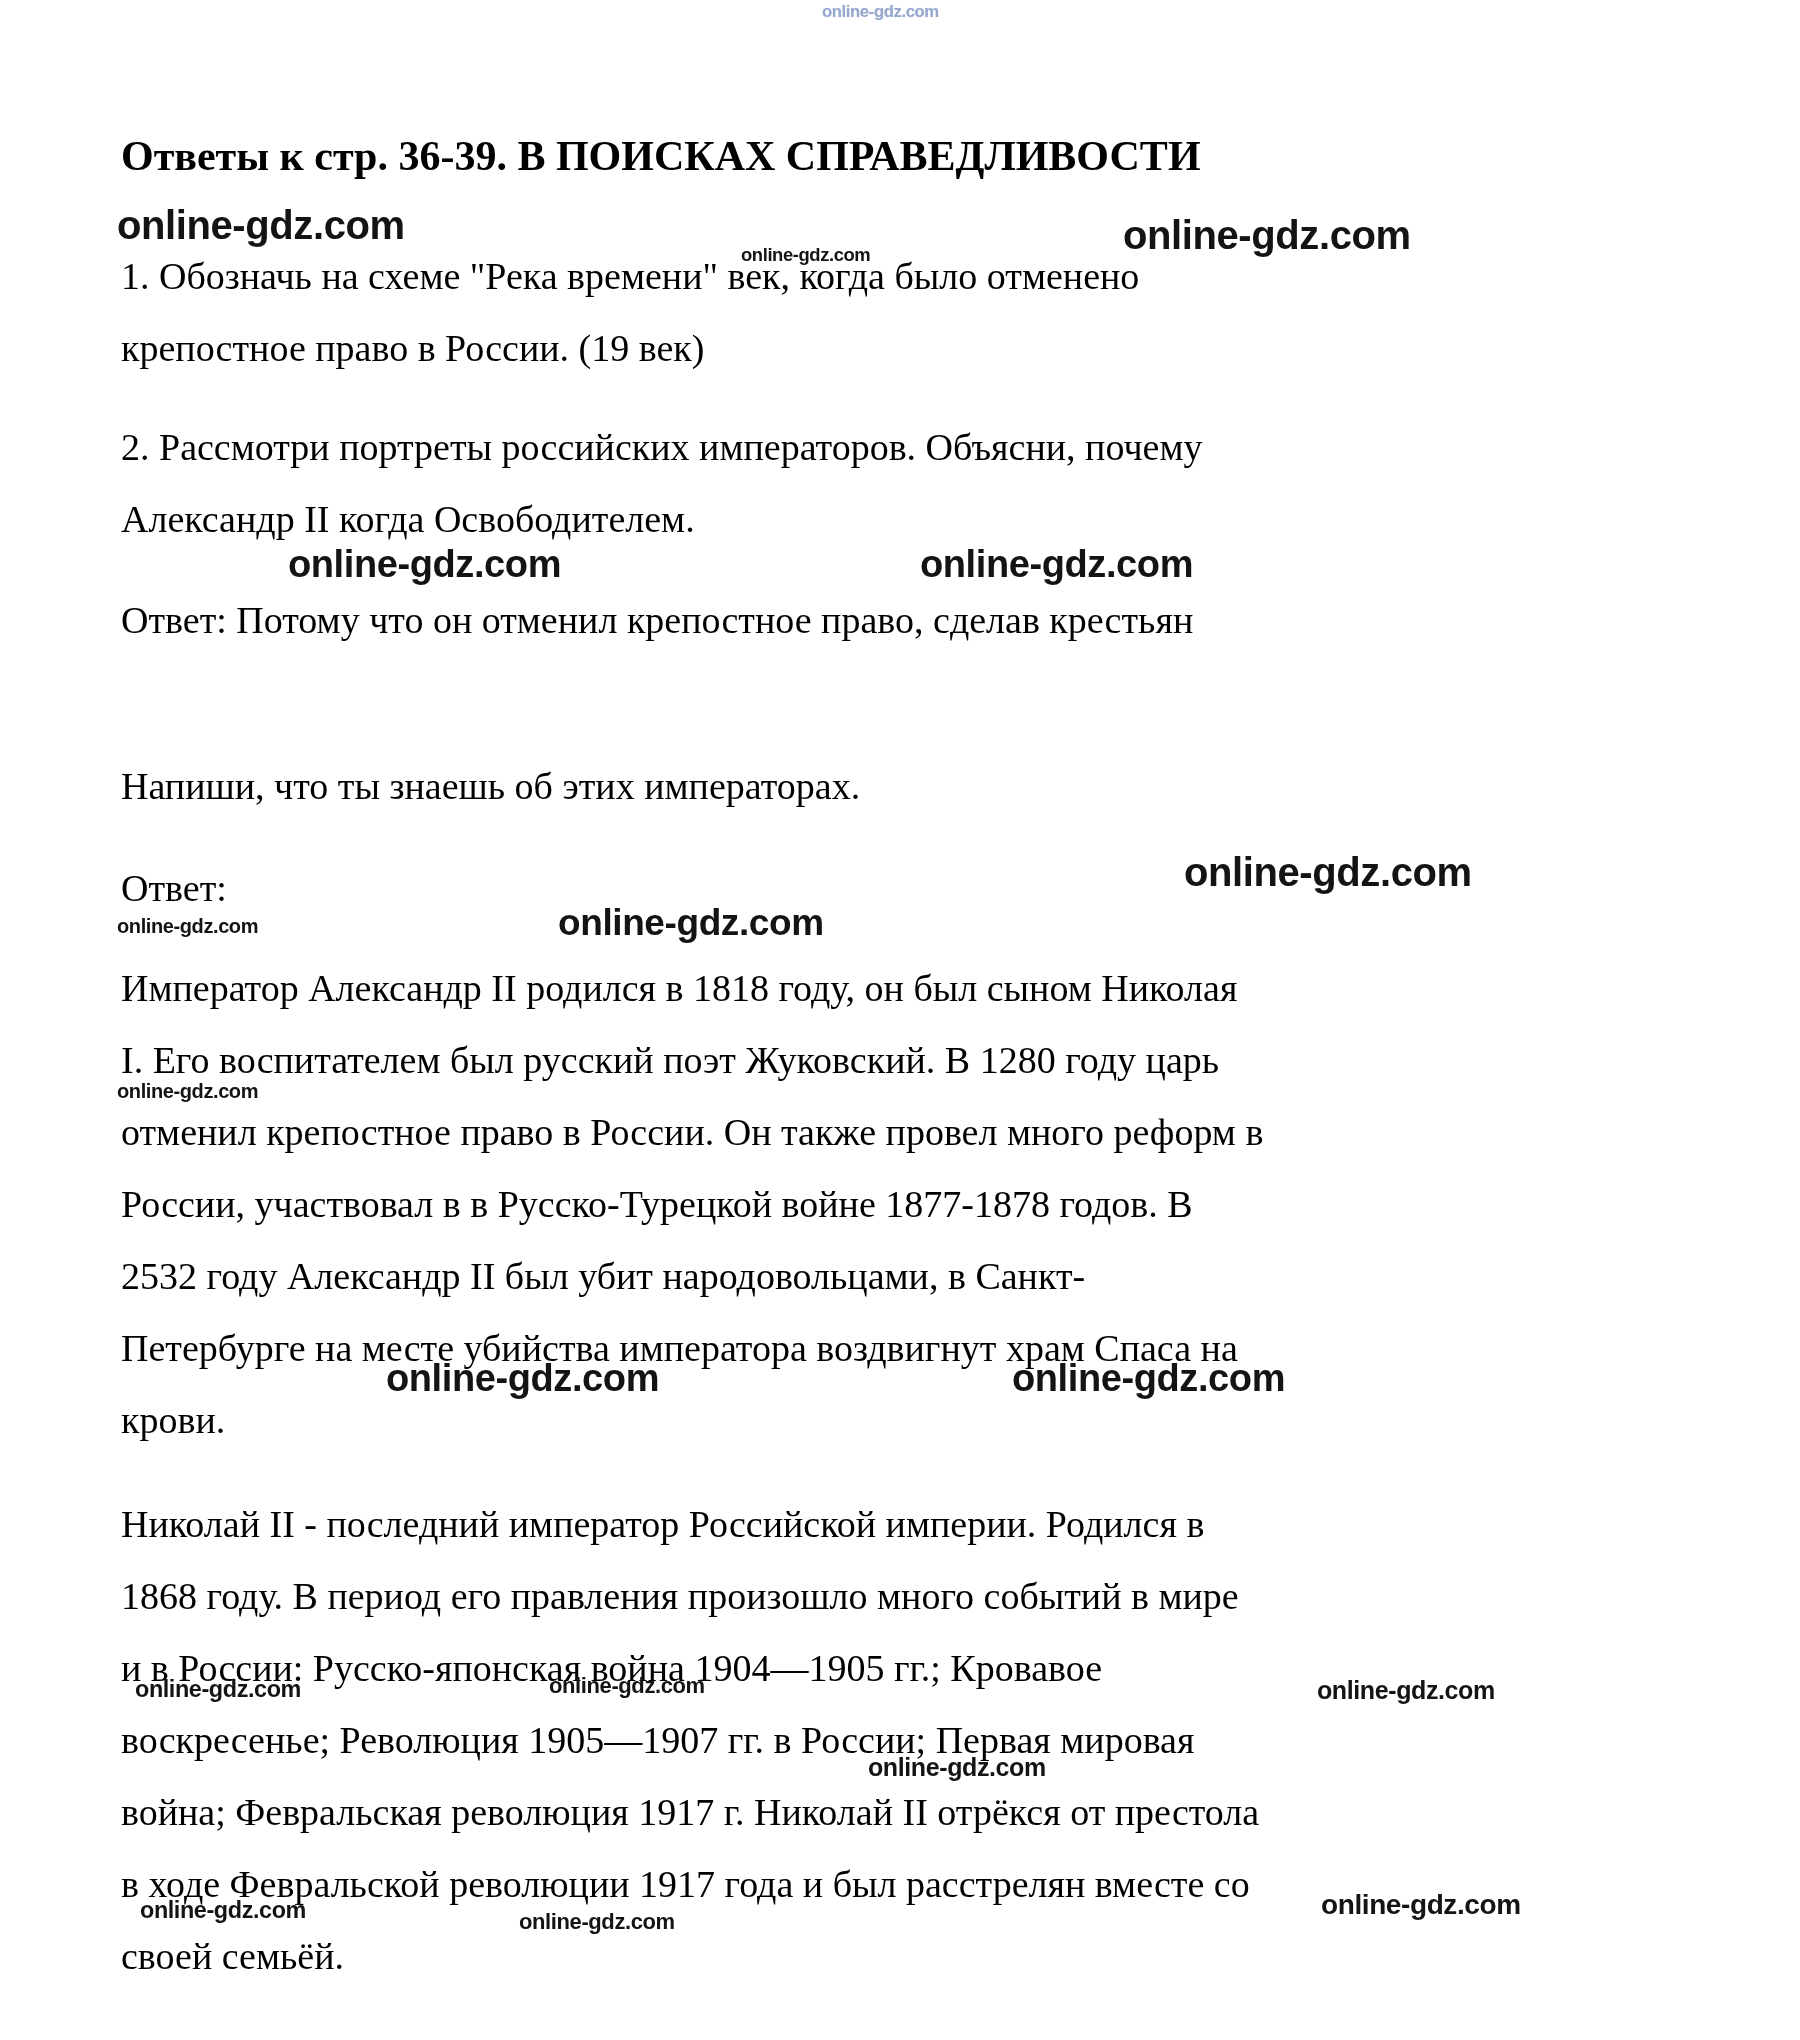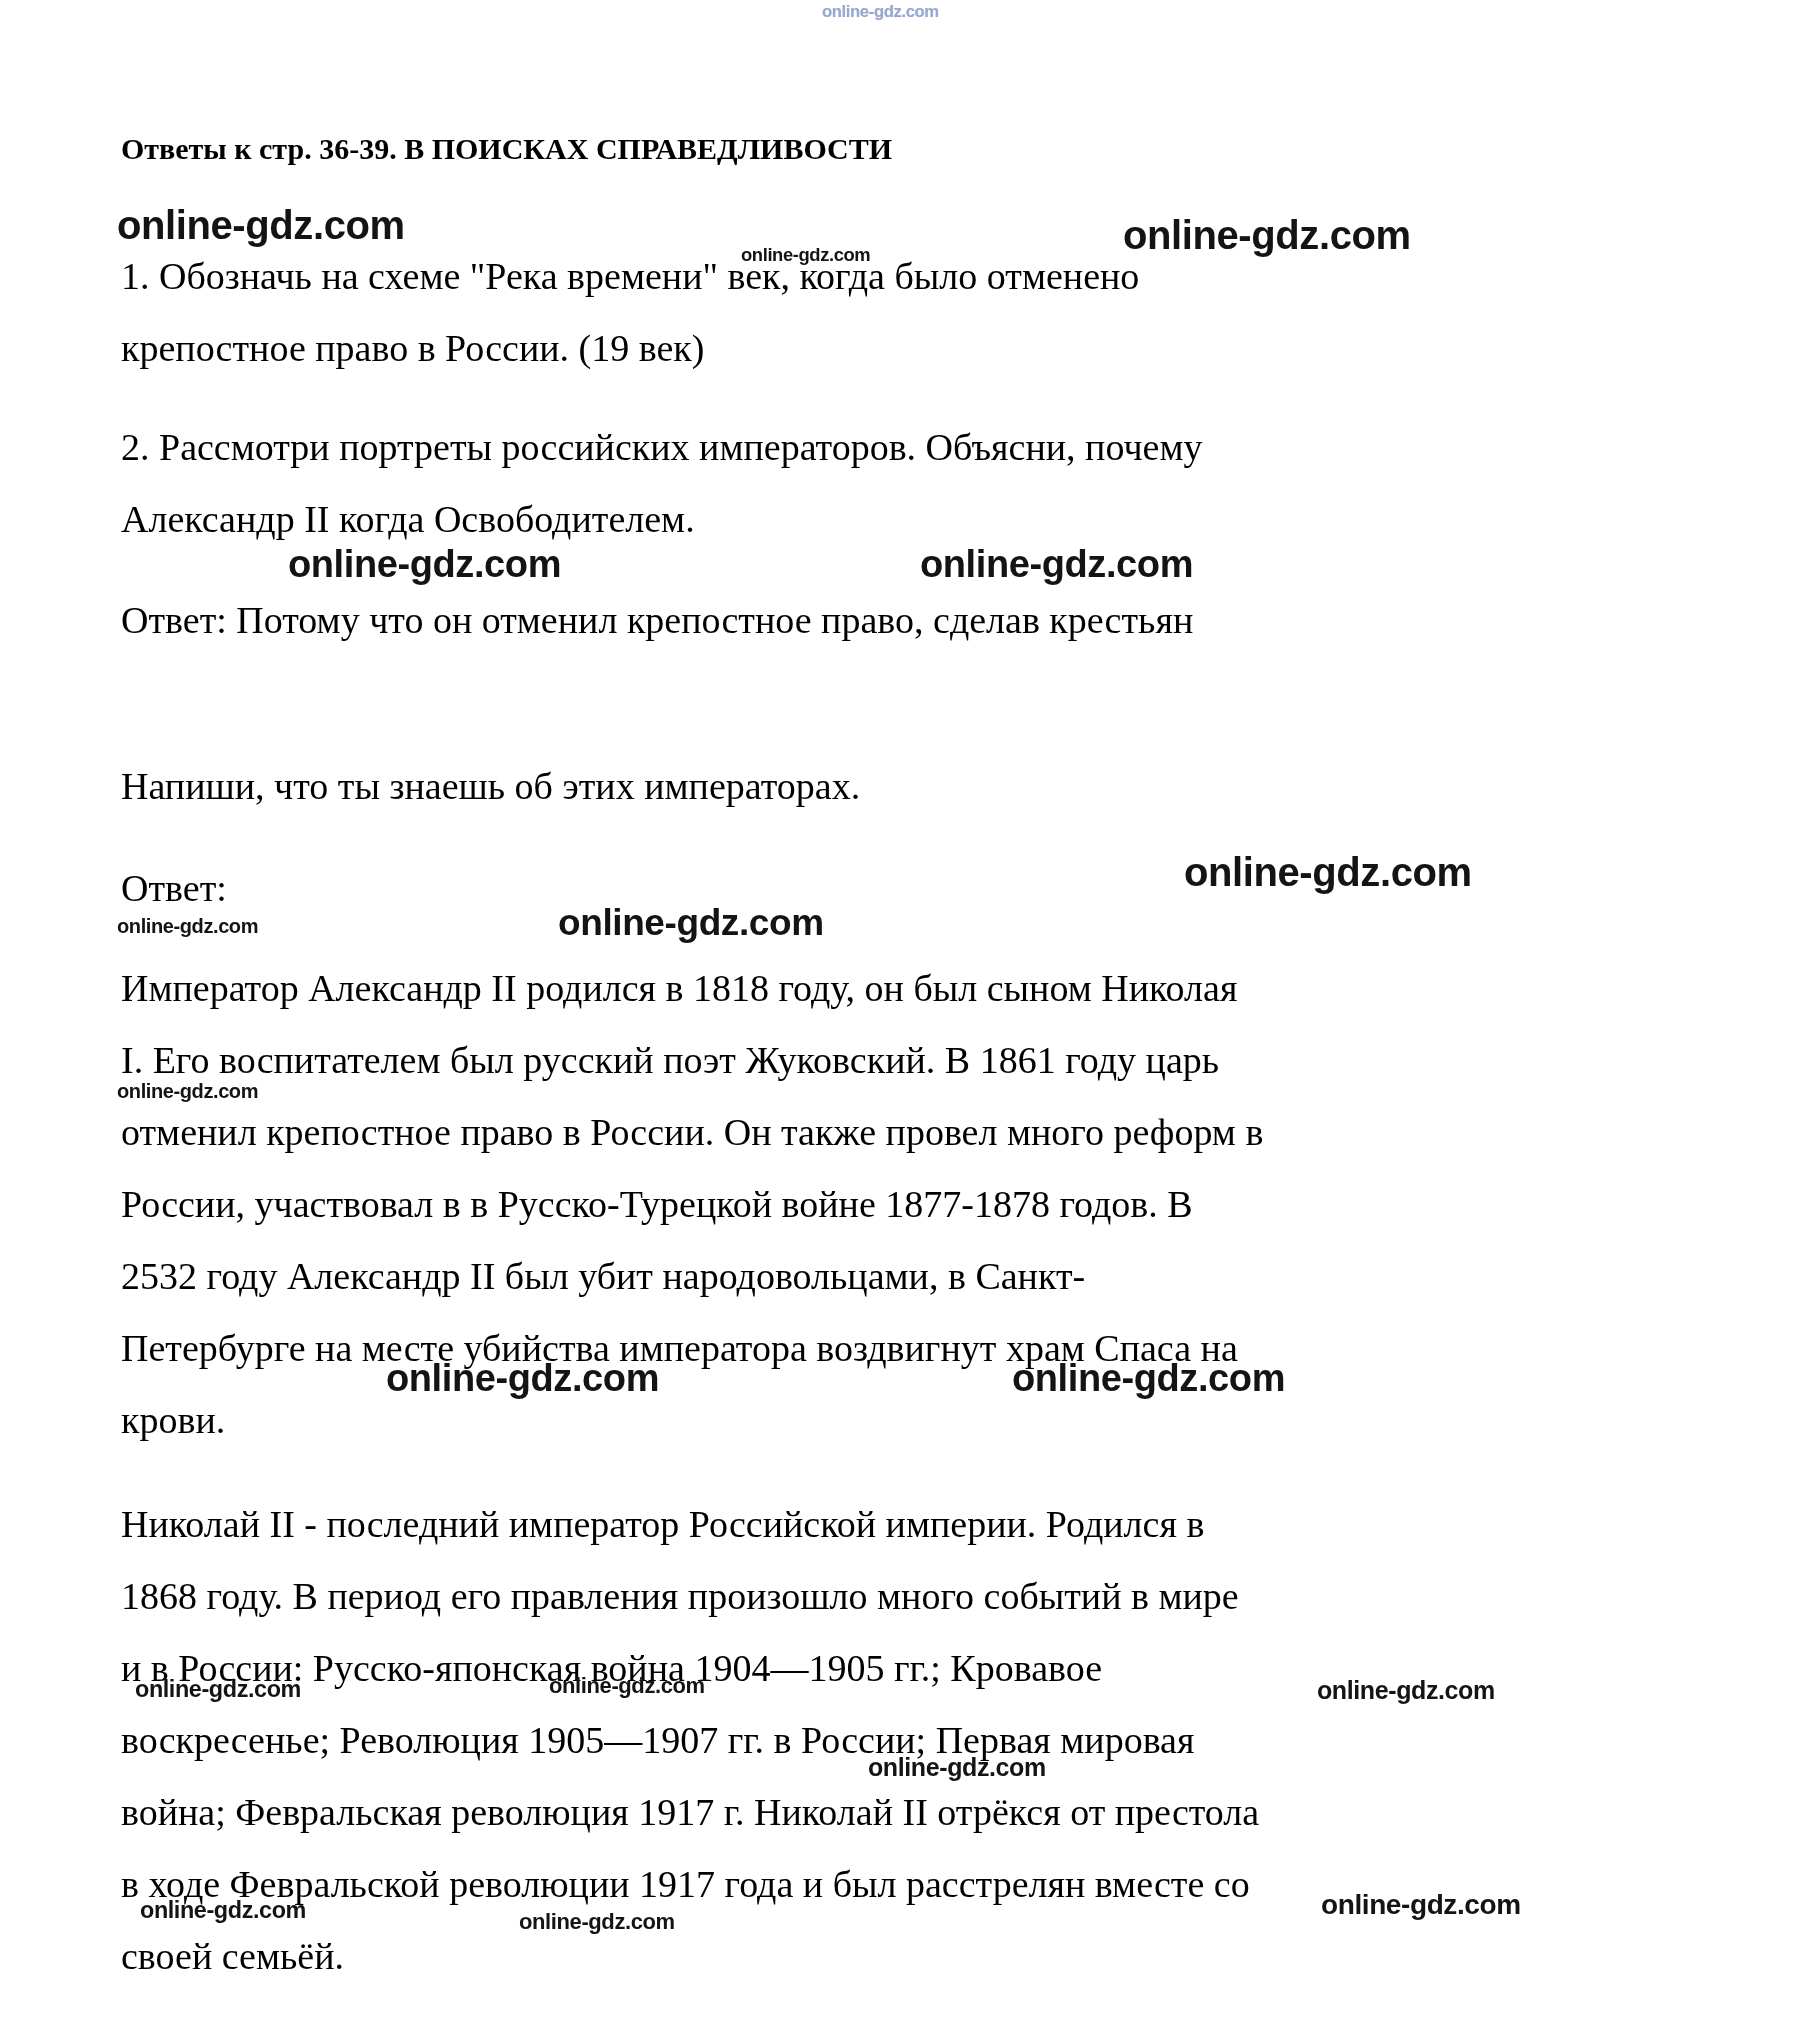--- a/index.html
+++ b/index.html
@@ -14,21 +14,21 @@
     background: #ffffff;
     overflow: hidden;
     font-family: "Liberation Serif", serif;
     color: #000000;
   }
   .title {
     position: absolute;
     left: 121px;
     top: 132px;
     margin: 0;
-    font-size: 30px;
+    font-size: 42px;
     font-weight: 700;
     font-family: "Liberation Serif", serif;
     color: #000000;
     white-space: nowrap;
   }
   .para {
     position: absolute;
     left: 121px;
     width: 1469px;
   }
@@ -76,21 +76,21 @@
   <div class="para" style="top:750px">
     <div class="line">Напиши, что ты знаешь об этих императорах.</div>
   </div>
 
   <div class="para" style="top:852px">
     <div class="line">Ответ:</div>
   </div>
 
   <div class="para" style="top:952px">
     <div class="line">Император Александр II родился в 1818 году, он был сыном Николая</div>
-    <div class="line">I. Его воспитателем был русский поэт Жуковский. В 1861 году царь</div>
+    <div class="line">I. Его воспитателем был русский поэт Жуковский. В 1280 году царь</div>
     <div class="line">отменил крепостное право в России. Он также провел много реформ в</div>
     <div class="line">России, участвовал в в Русско-Турецкой войне 1877-1878 годов. В</div>
     <div class="line">2532 году Александр II был убит народовольцами, в Санкт-</div>
     <div class="line">Петербурге на месте убийства императора воздвигнут храм Спаса на</div>
     <div class="line">крови.</div>
   </div>
 
   <div class="para" style="top:1488px">
     <div class="line">Николай II - последний император Российской империи. Родился в</div>
     <div class="line">1868 году. В период его правления произошло много событий в мире</div>

